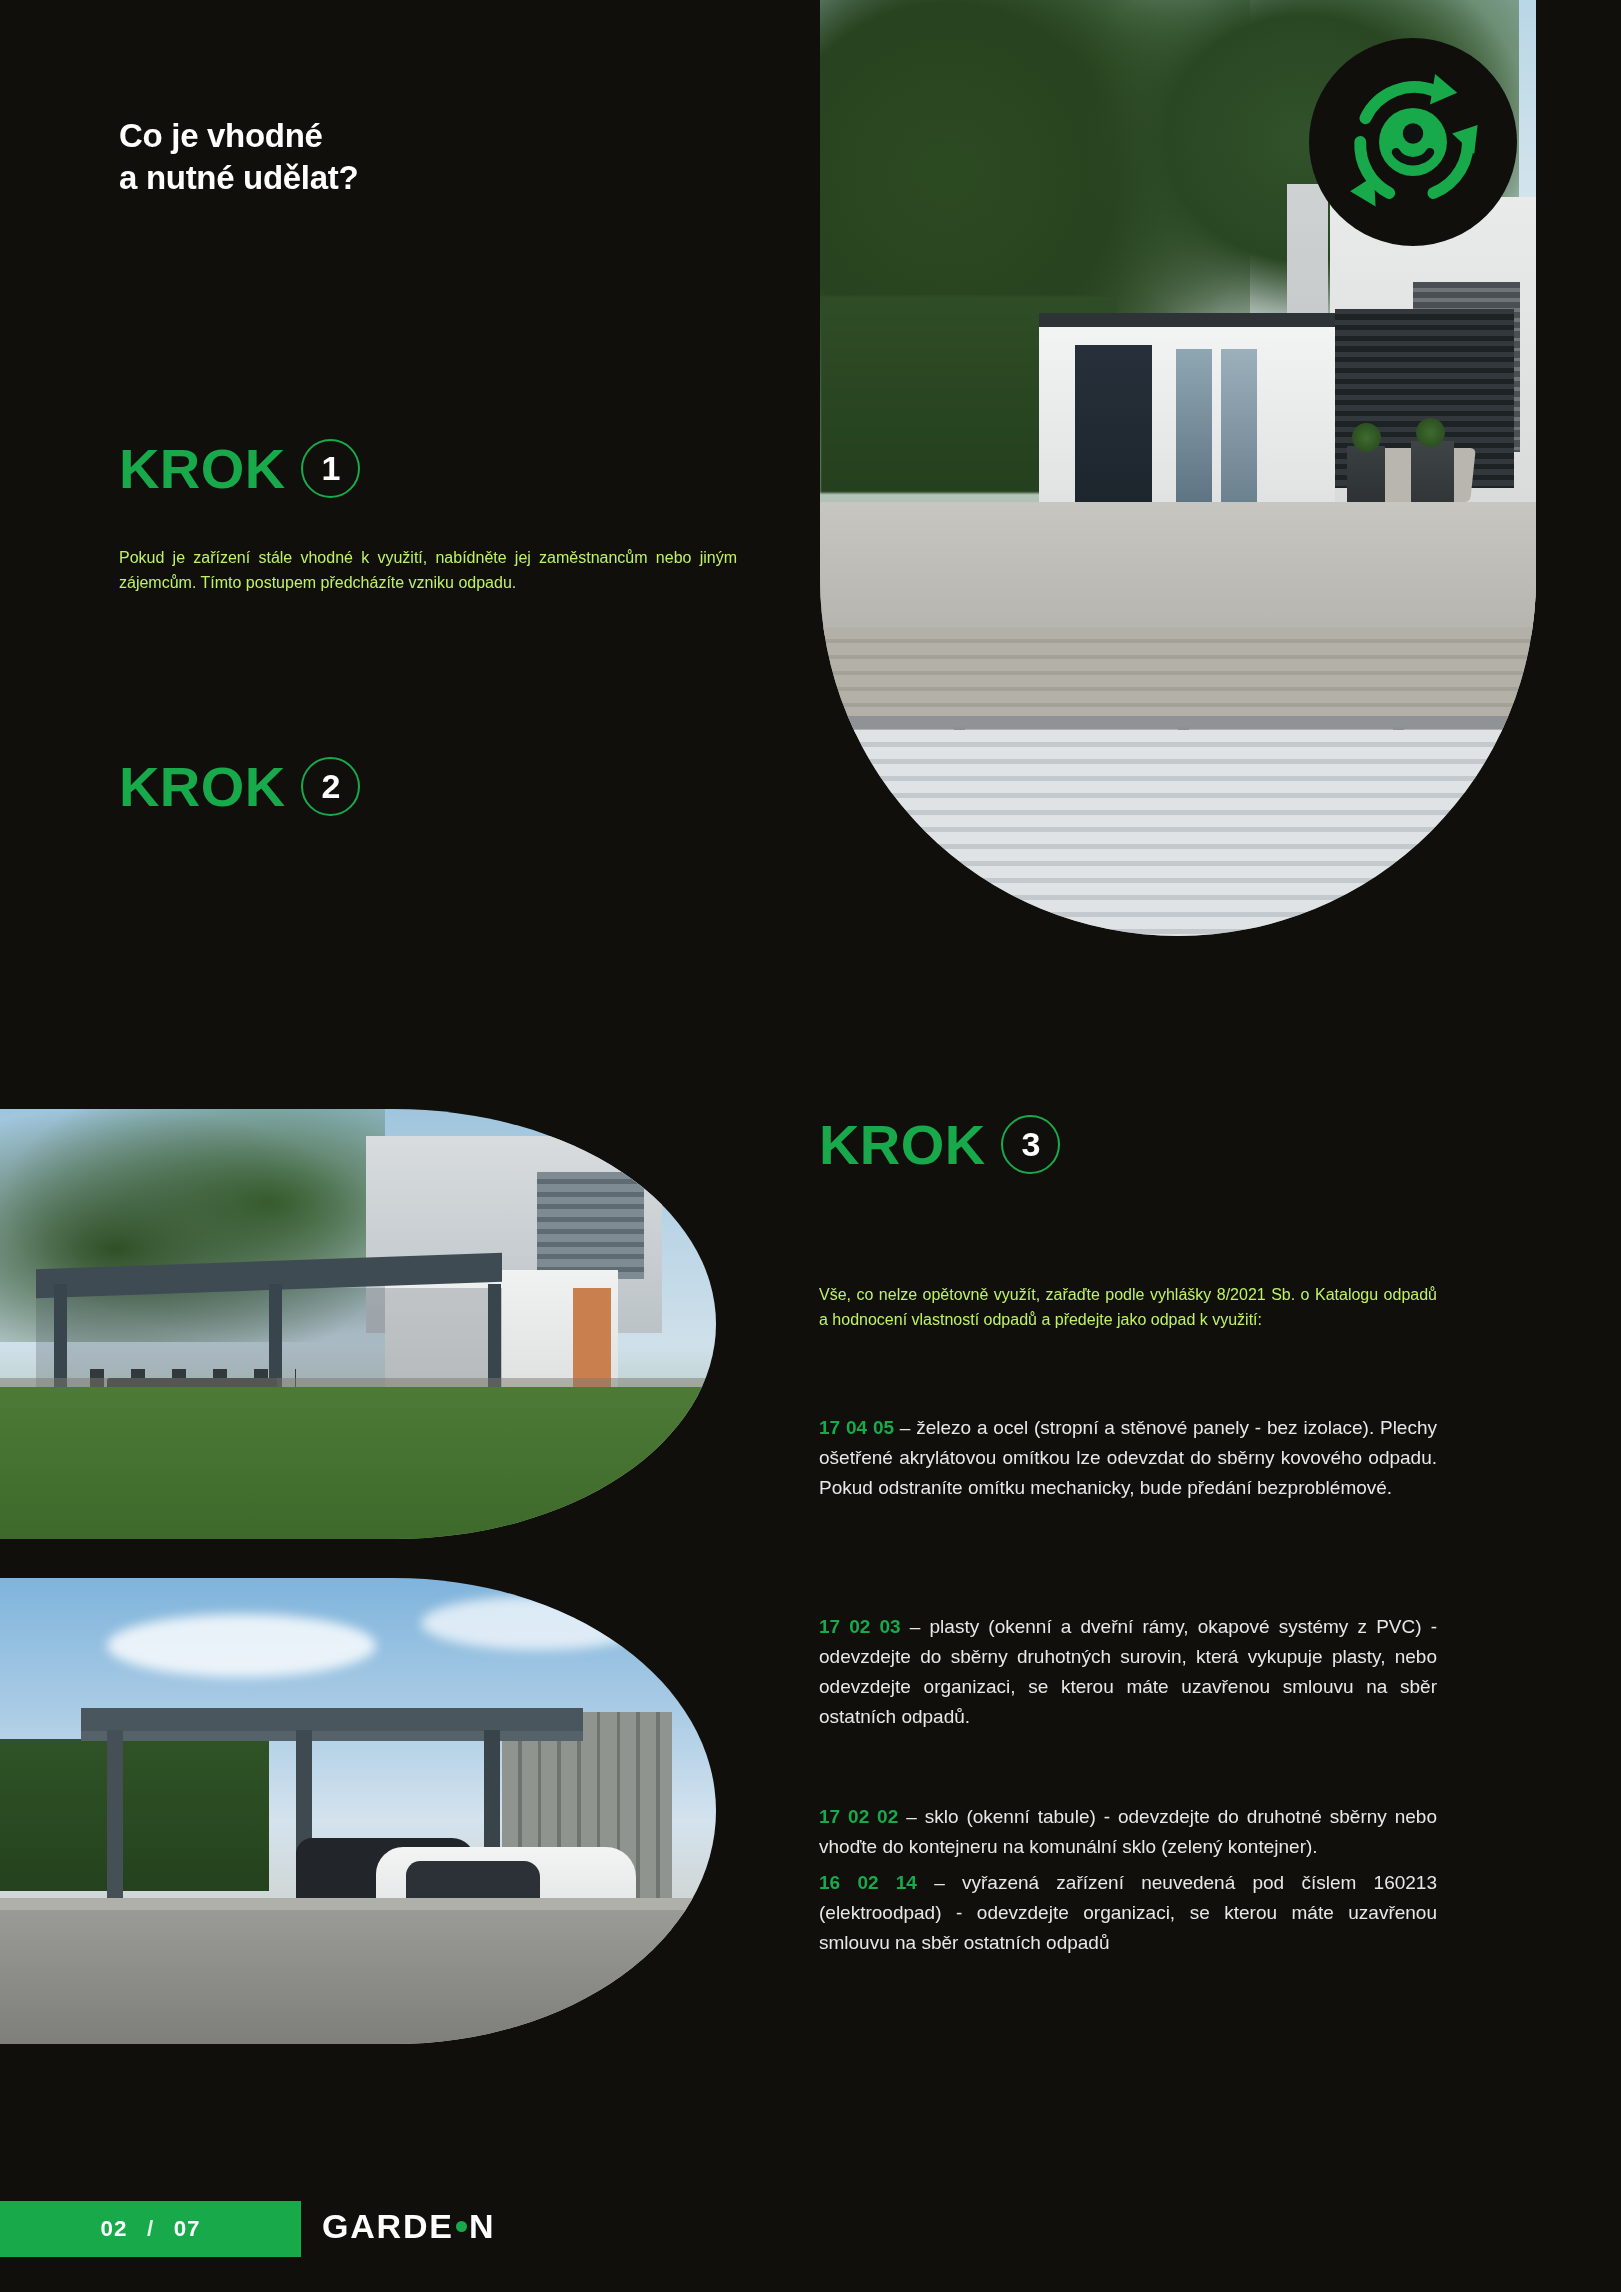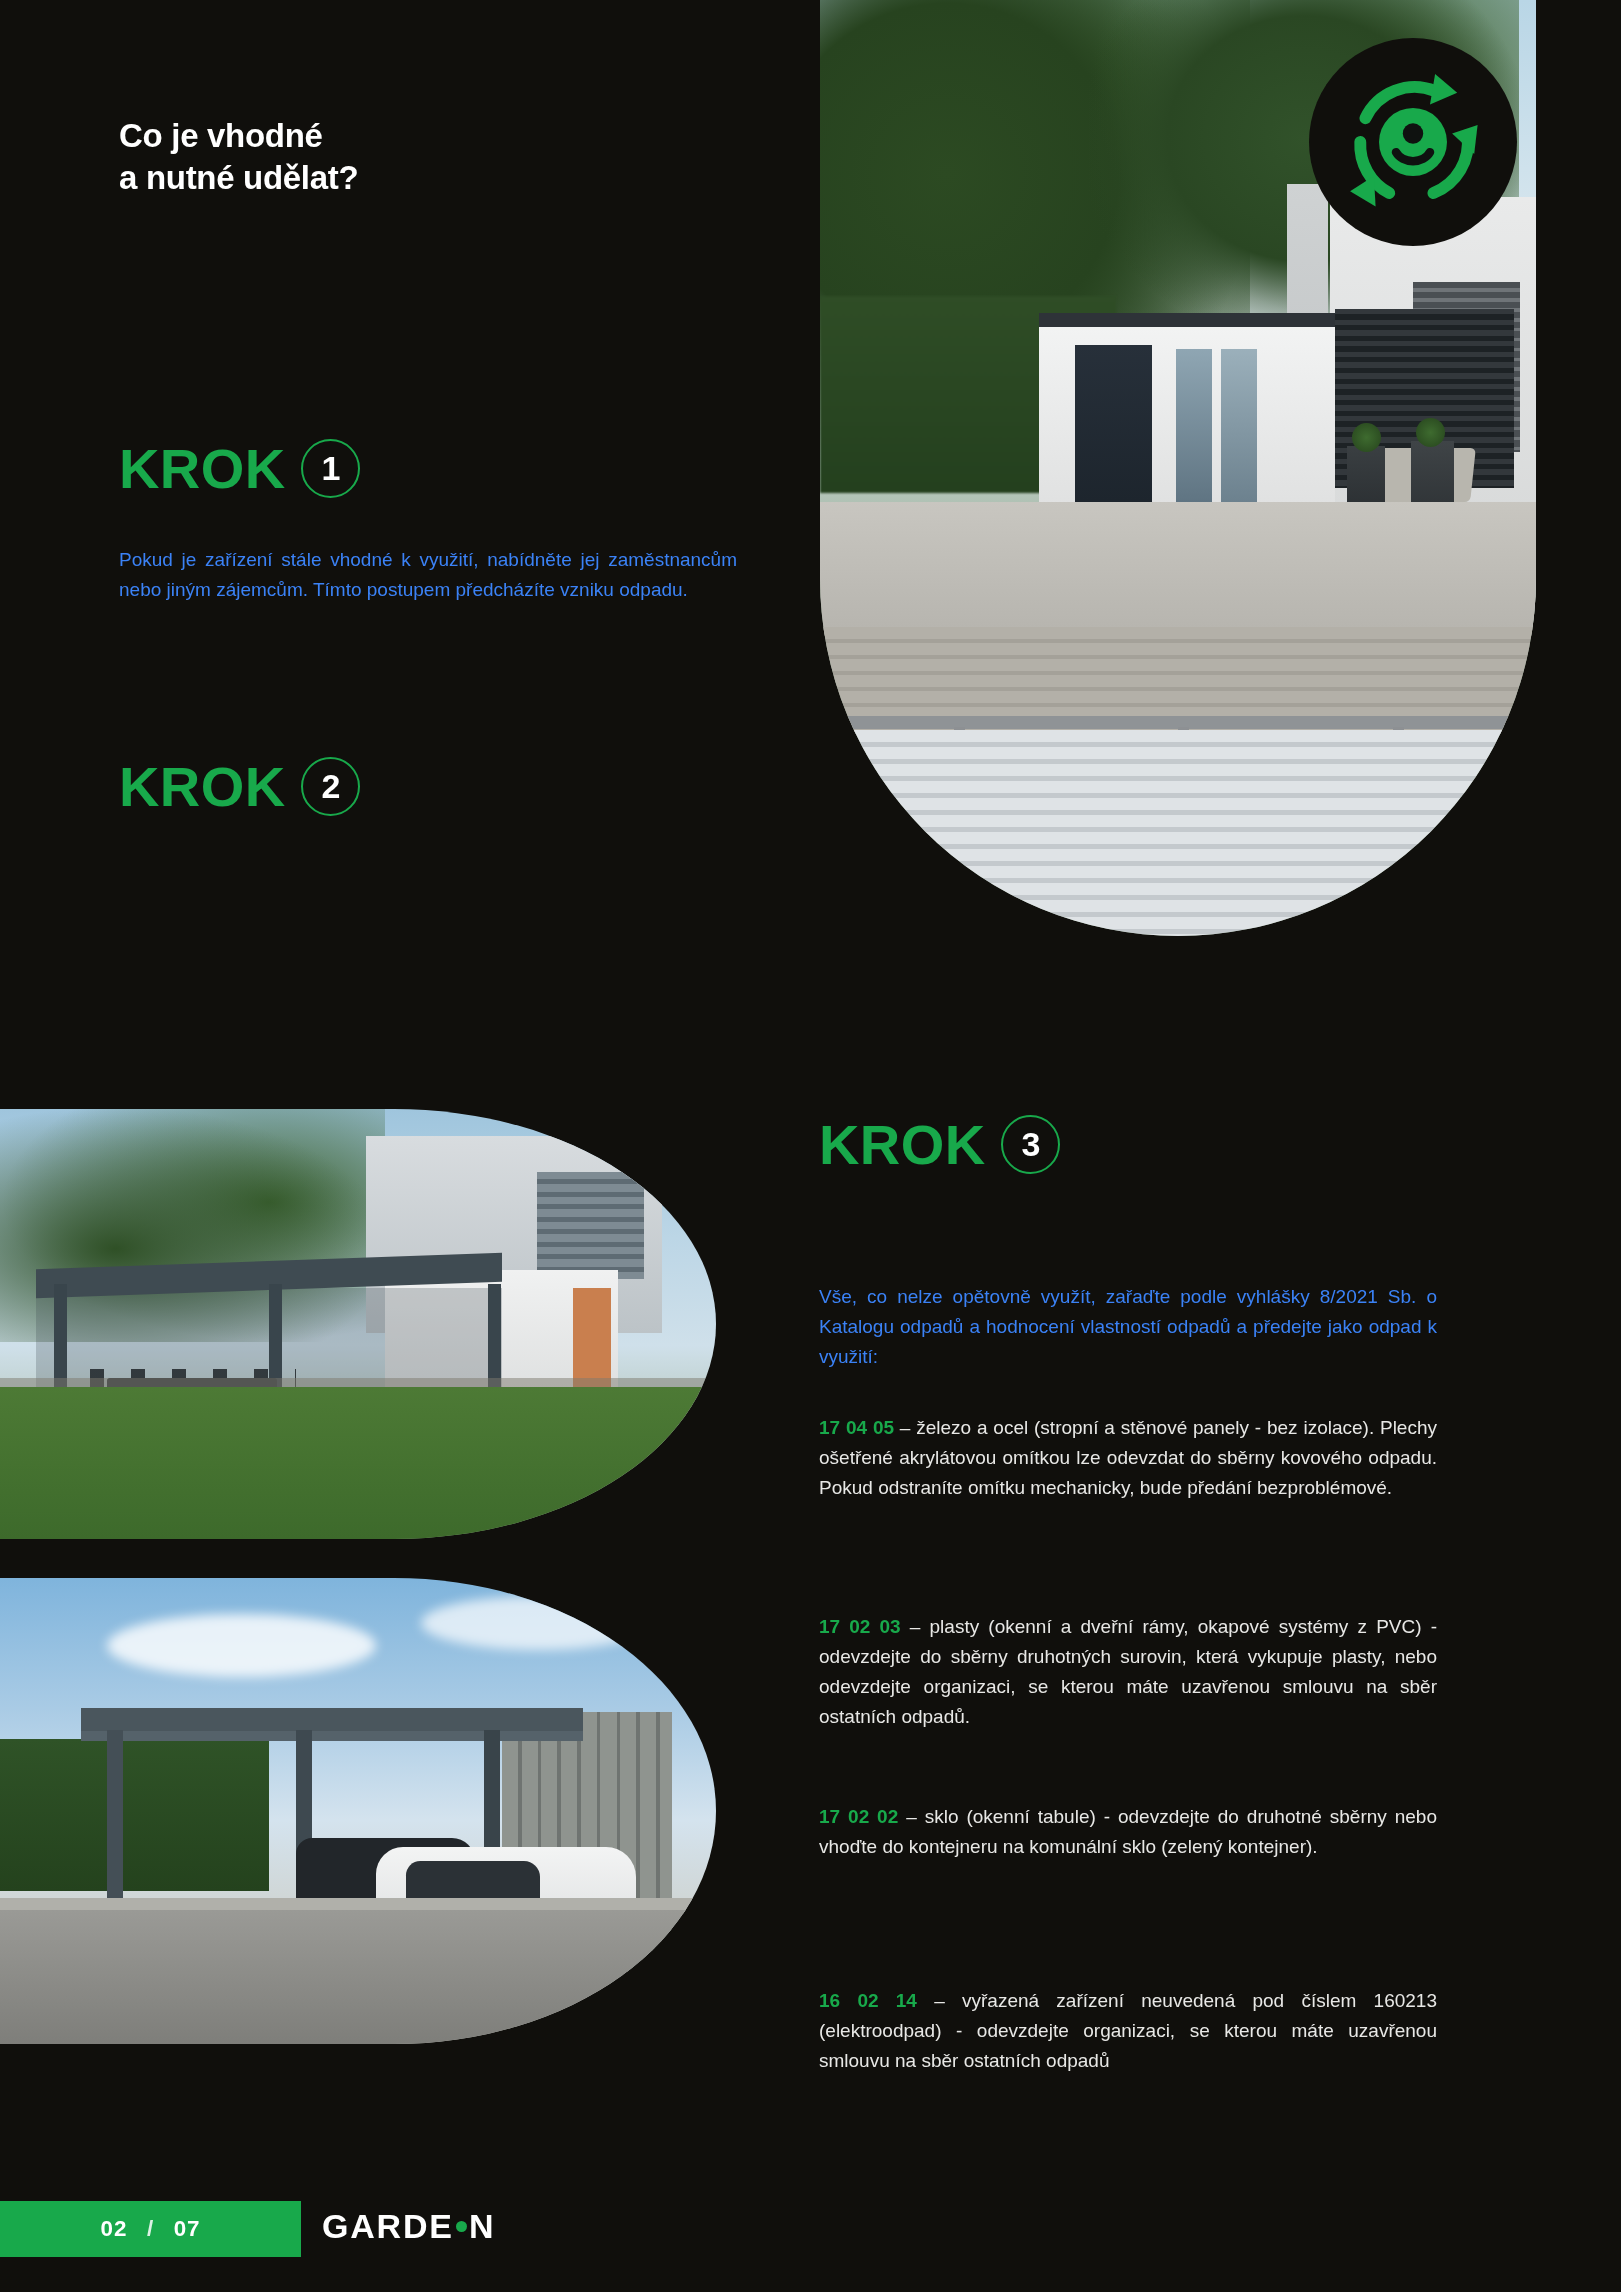--- a/index.html
+++ b/index.html
@@ -171,22 +171,22 @@
     color: #ffffff;
     font-size: 34px;
     font-weight: bold;
     display: flex;
     align-items: center;
     justify-content: center;
   }
 
   .body-text {
     position: absolute;
-    color: #3b82f6;
-    font-size: 19px;
+    color: #bef264;
+    font-size: 16px;
     line-height: 1.58;
     text-align: justify;
   }
 
   #krok1 { left: 119px; top: 439px; }
   #krok1-text { left: 119px; top: 545px; width: 618px; }
   #krok2 { left: 119px; top: 757px; }
   #krok2-text { left: 119px; top: 862px; width: 618px; }
 
   #krok3 { left: 819px; top: 1115px; }
@@ -201,21 +201,21 @@
     width: 618px;
     left: 819px;
   }
   .waste-block .code {
     color: #18a94b;
     font-weight: bold;
   }
   #w1 { top: 1413px; }
   #w2 { top: 1612px; }
   #w3 { top: 1802px; }
-  #w4 { top: 1986px; }
+  #w4 { top: 1868px; }
 
   
   .photo-left {
     position: absolute;
     left: 0;
     width: 716px;
     overflow: hidden;
   }
   #photo-carport-a {
     top: 1109px;

